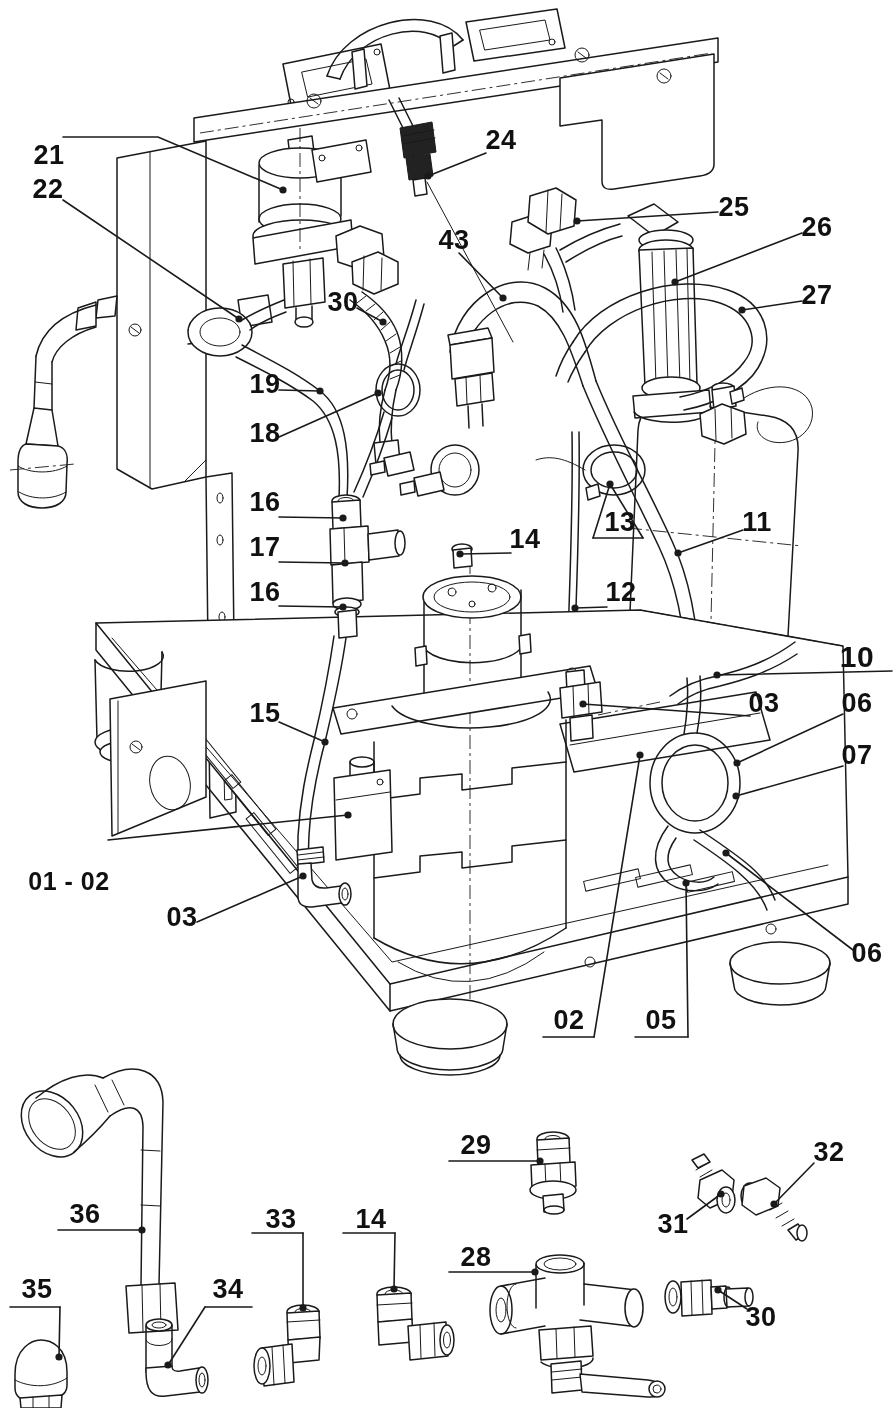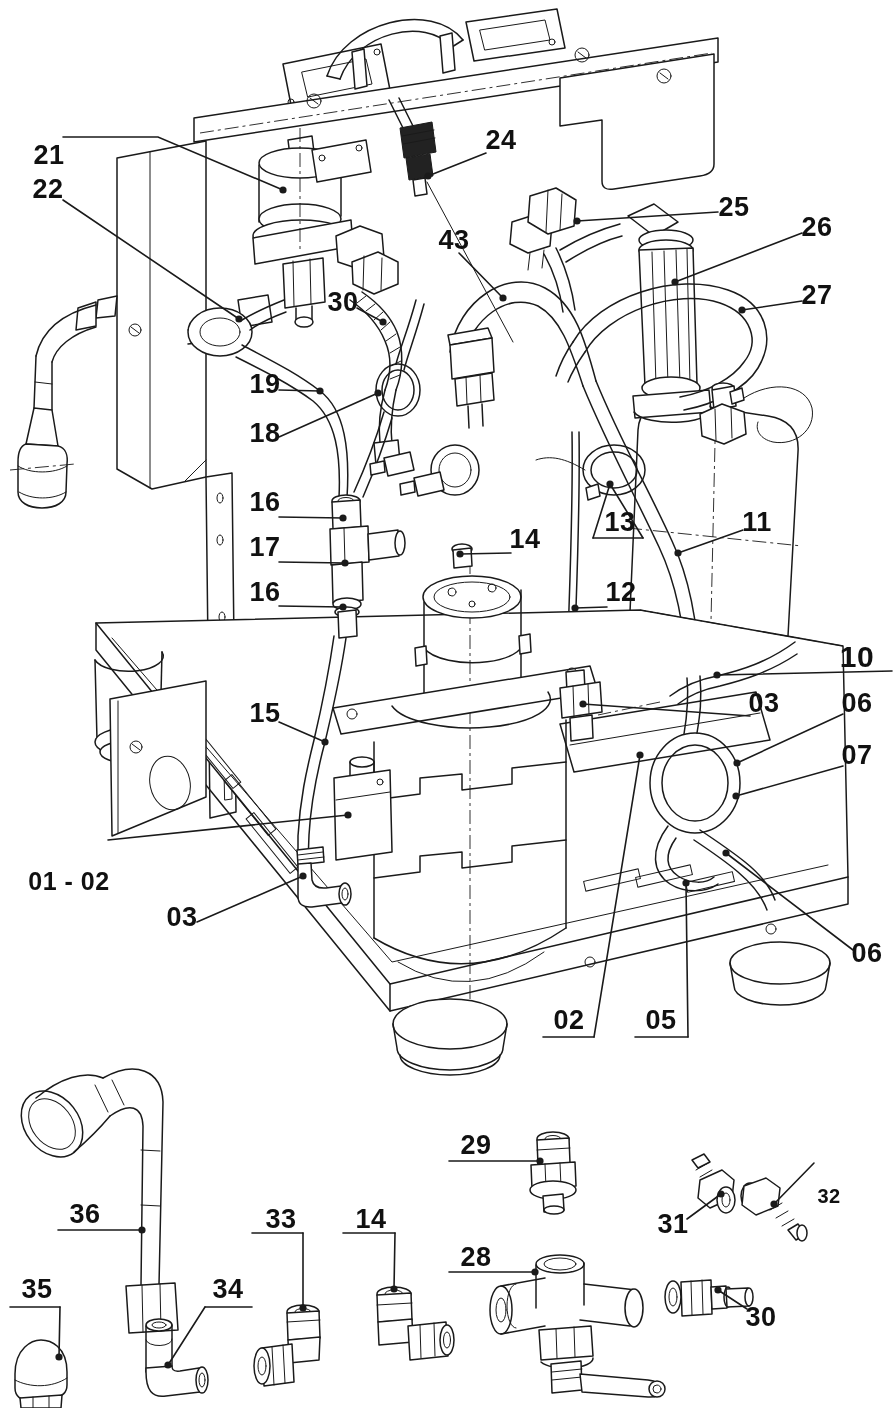--- a/index.html
+++ b/index.html
@@ -651,16 +651,16 @@
       <div class="callout" style="left: 569px; top: 1020px; font-size: 27px;">02</div>
       <div class="callout" style="left: 661px; top: 1020px; font-size: 27px;">05</div>
       <div class="callout" style="left: 85px; top: 1214px; font-size: 27px;">36</div>
       <div class="callout" style="left: 37px; top: 1289px; font-size: 27px;">35</div>
       <div class="callout" style="left: 228px; top: 1289px; font-size: 27px;">34</div>
       <div class="callout" style="left: 281px; top: 1219px; font-size: 27px;">33</div>
       <div class="callout" style="left: 371px; top: 1219px; font-size: 27px;">14</div>
       <div class="callout" style="left: 476px; top: 1145px; font-size: 27px;">29</div>
       <div class="callout" style="left: 476px; top: 1257px; font-size: 27px;">28</div>
       <div class="callout" style="left: 673px; top: 1224px; font-size: 27px;">31</div>
-      <div class="callout" style="left: 829px; top: 1152px; font-size: 20px; margin-top: 44px;">32</div>
+      <div class="callout" style="left: 829px; top: 1152px; font-size: 27px;">32</div>
       <div class="callout" style="left: 761px; top: 1317px; font-size: 27px;">30</div>
     </div>
 </div>
 
 </body></html>

